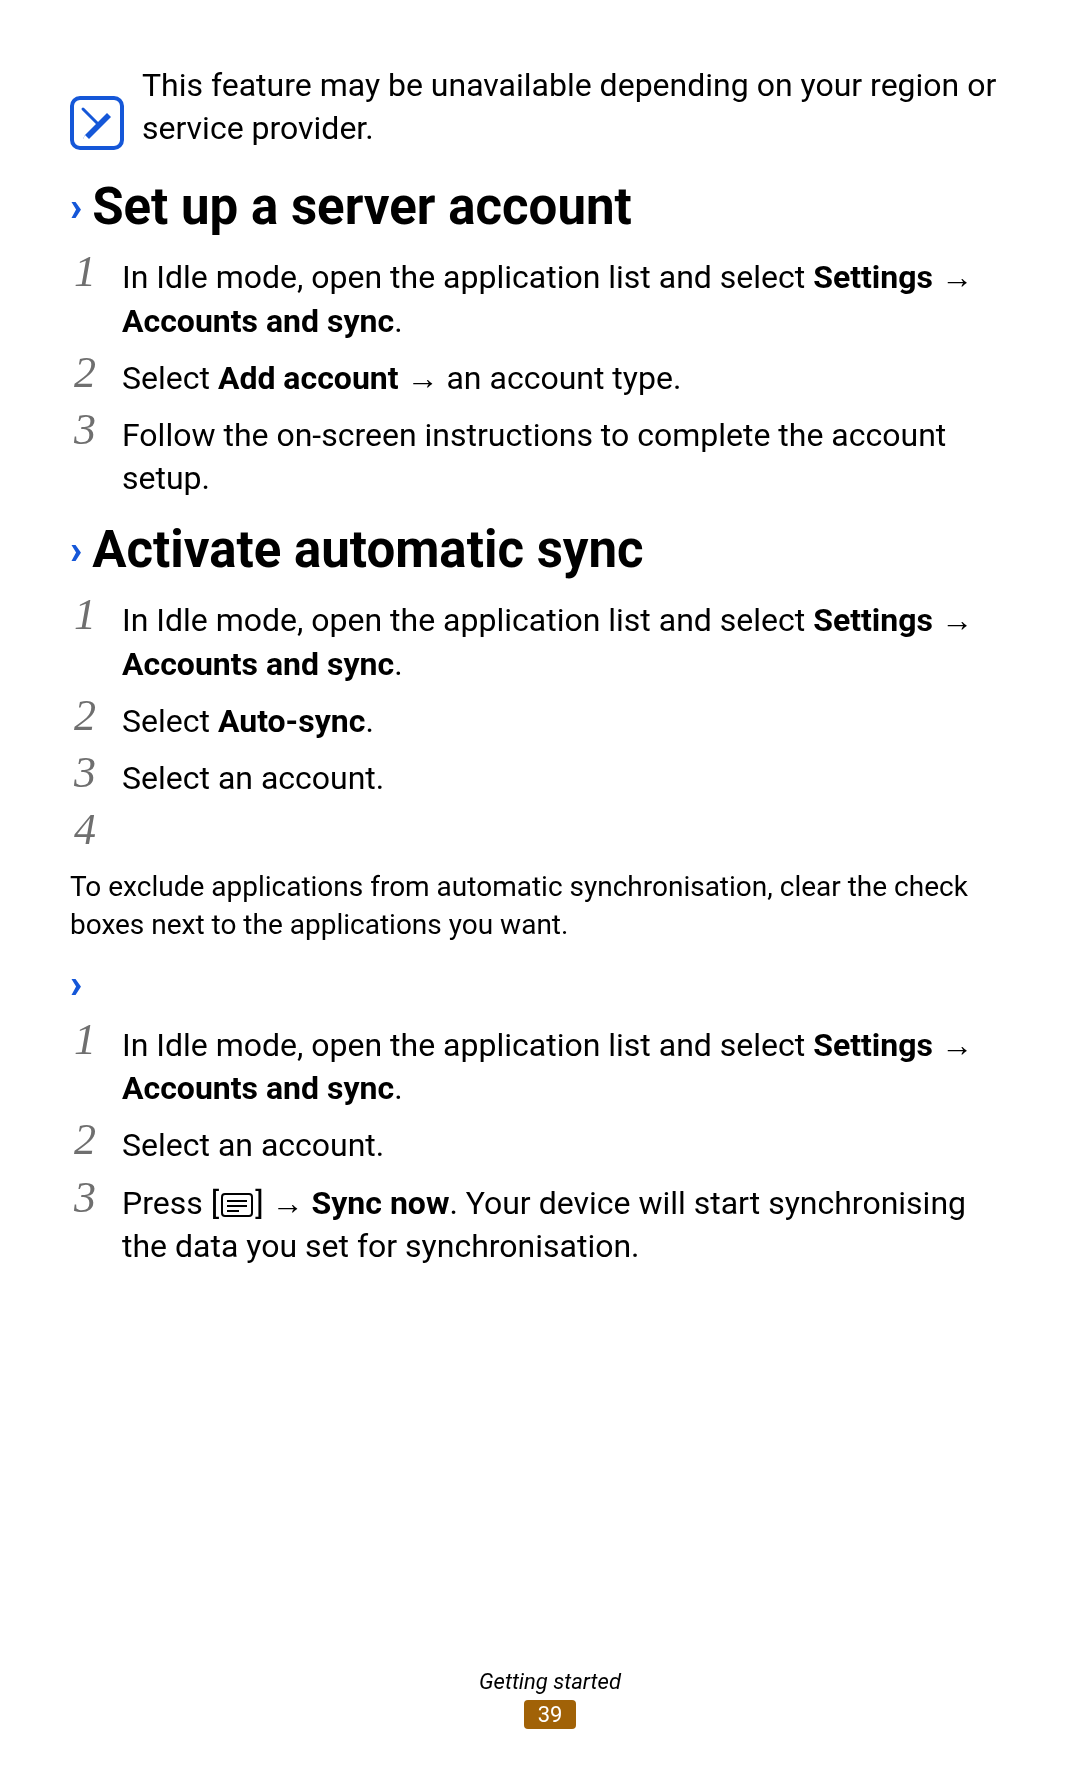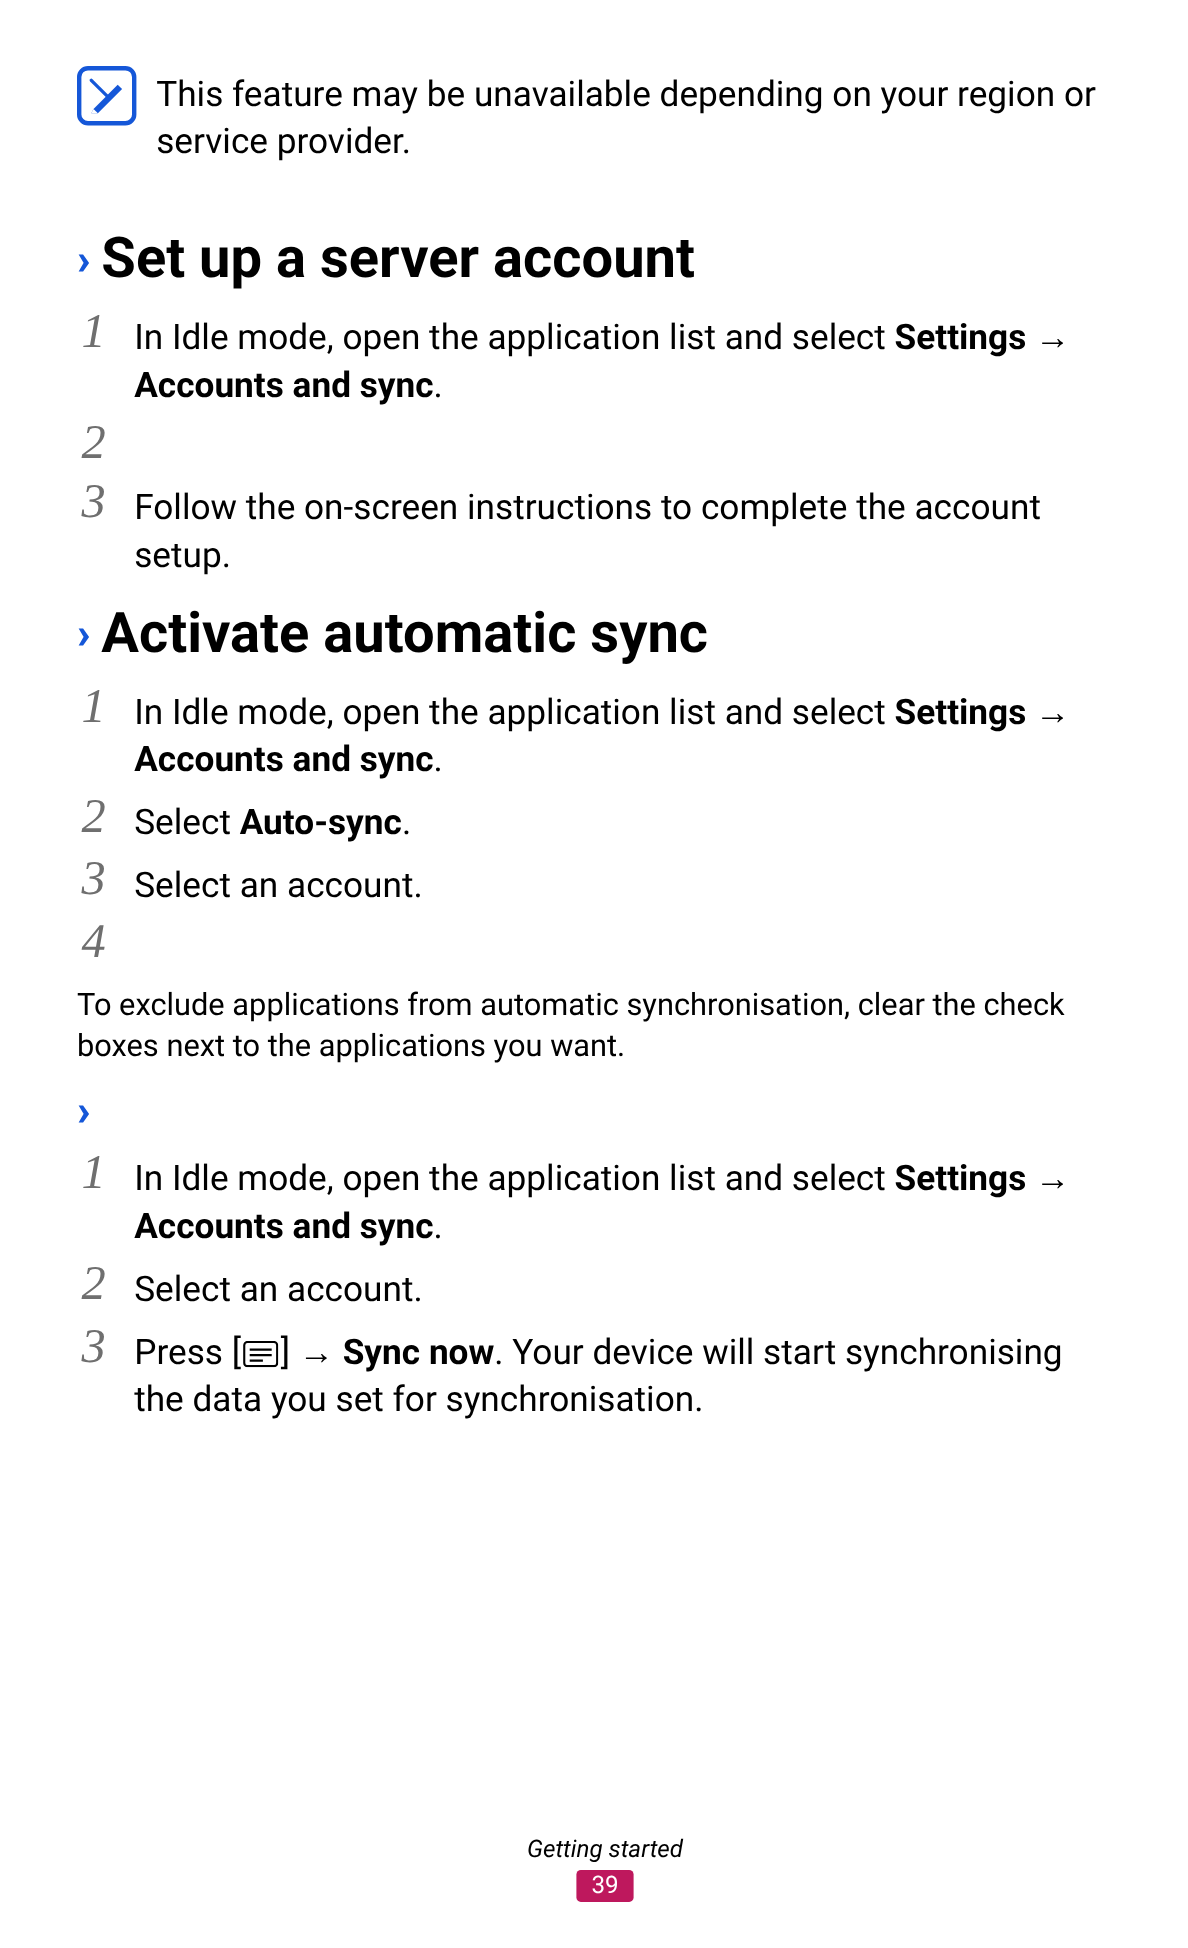--- a/index.html
+++ b/index.html
@@ -11,23 +11,23 @@
       width: 1080px;
       height: 1771px;
       background: #ffffff;
       font-family: "Segoe UI", Roboto, "Helvetica Neue", Arial, sans-serif;
       color: #000000;
       position: relative;
       padding: 60px 70px 0 70px;
     }
     .note-block {
       display: flex;
-      align-items: flex-start;
+      align-items: flex-end;
       gap: 18px;
-      margin-bottom: 56px;
+      margin-bottom: 27px;
     }
     .note-icon-box {
       width: 54px;
       height: 54px;
       border: 4px solid #1557d8;
       border-radius: 10px;
       display: flex;
       align-items: center;
       justify-content: center;
       flex-shrink: 0;
@@ -112,21 +112,21 @@
       margin-left: 20px;
     }
     .footer-label {
       font-style: italic;
       font-size: 22px;
       color: #000;
       margin-bottom: 6px;
     }
     .page-badge {
       display: inline-block;
-      background: #be185d;
+      background: #a16207;
       color: #ffffff;
       font-size: 22px;
       font-weight: 400;
       padding: 2px 14px;
       border-radius: 4px;
     }
   </style>
 </head>
 <body>
 
@@ -149,20 +149,23 @@
 </div>
 <div class="step-list">
   <div class="step-item">
     <div class="step-number">1</div>
     <div class="step-text">
       <span>In Idle mode, open the application list and select </span><span class="bold">Settings</span><span> → </span><span class="bold">Accounts and sync</span><span>.</span>
     </div>
   </div>
   <div class="step-item">
     <div class="step-number">2</div>
+    <div class="step-text">
+      <span>Select </span><span class="bold">Add account</span><span> → an account type.</span>
+    </div>
   </div>
   <div class="step-item">
     <div class="step-number">3</div>
     <div class="step-text">Follow the on-screen instructions to complete the account setup.</div>
   </div>
 </div>
 
 <div class="section-heading">
   <span class="chevron">›</span>
   <span class="heading-text">Activate automatic sync</span>

